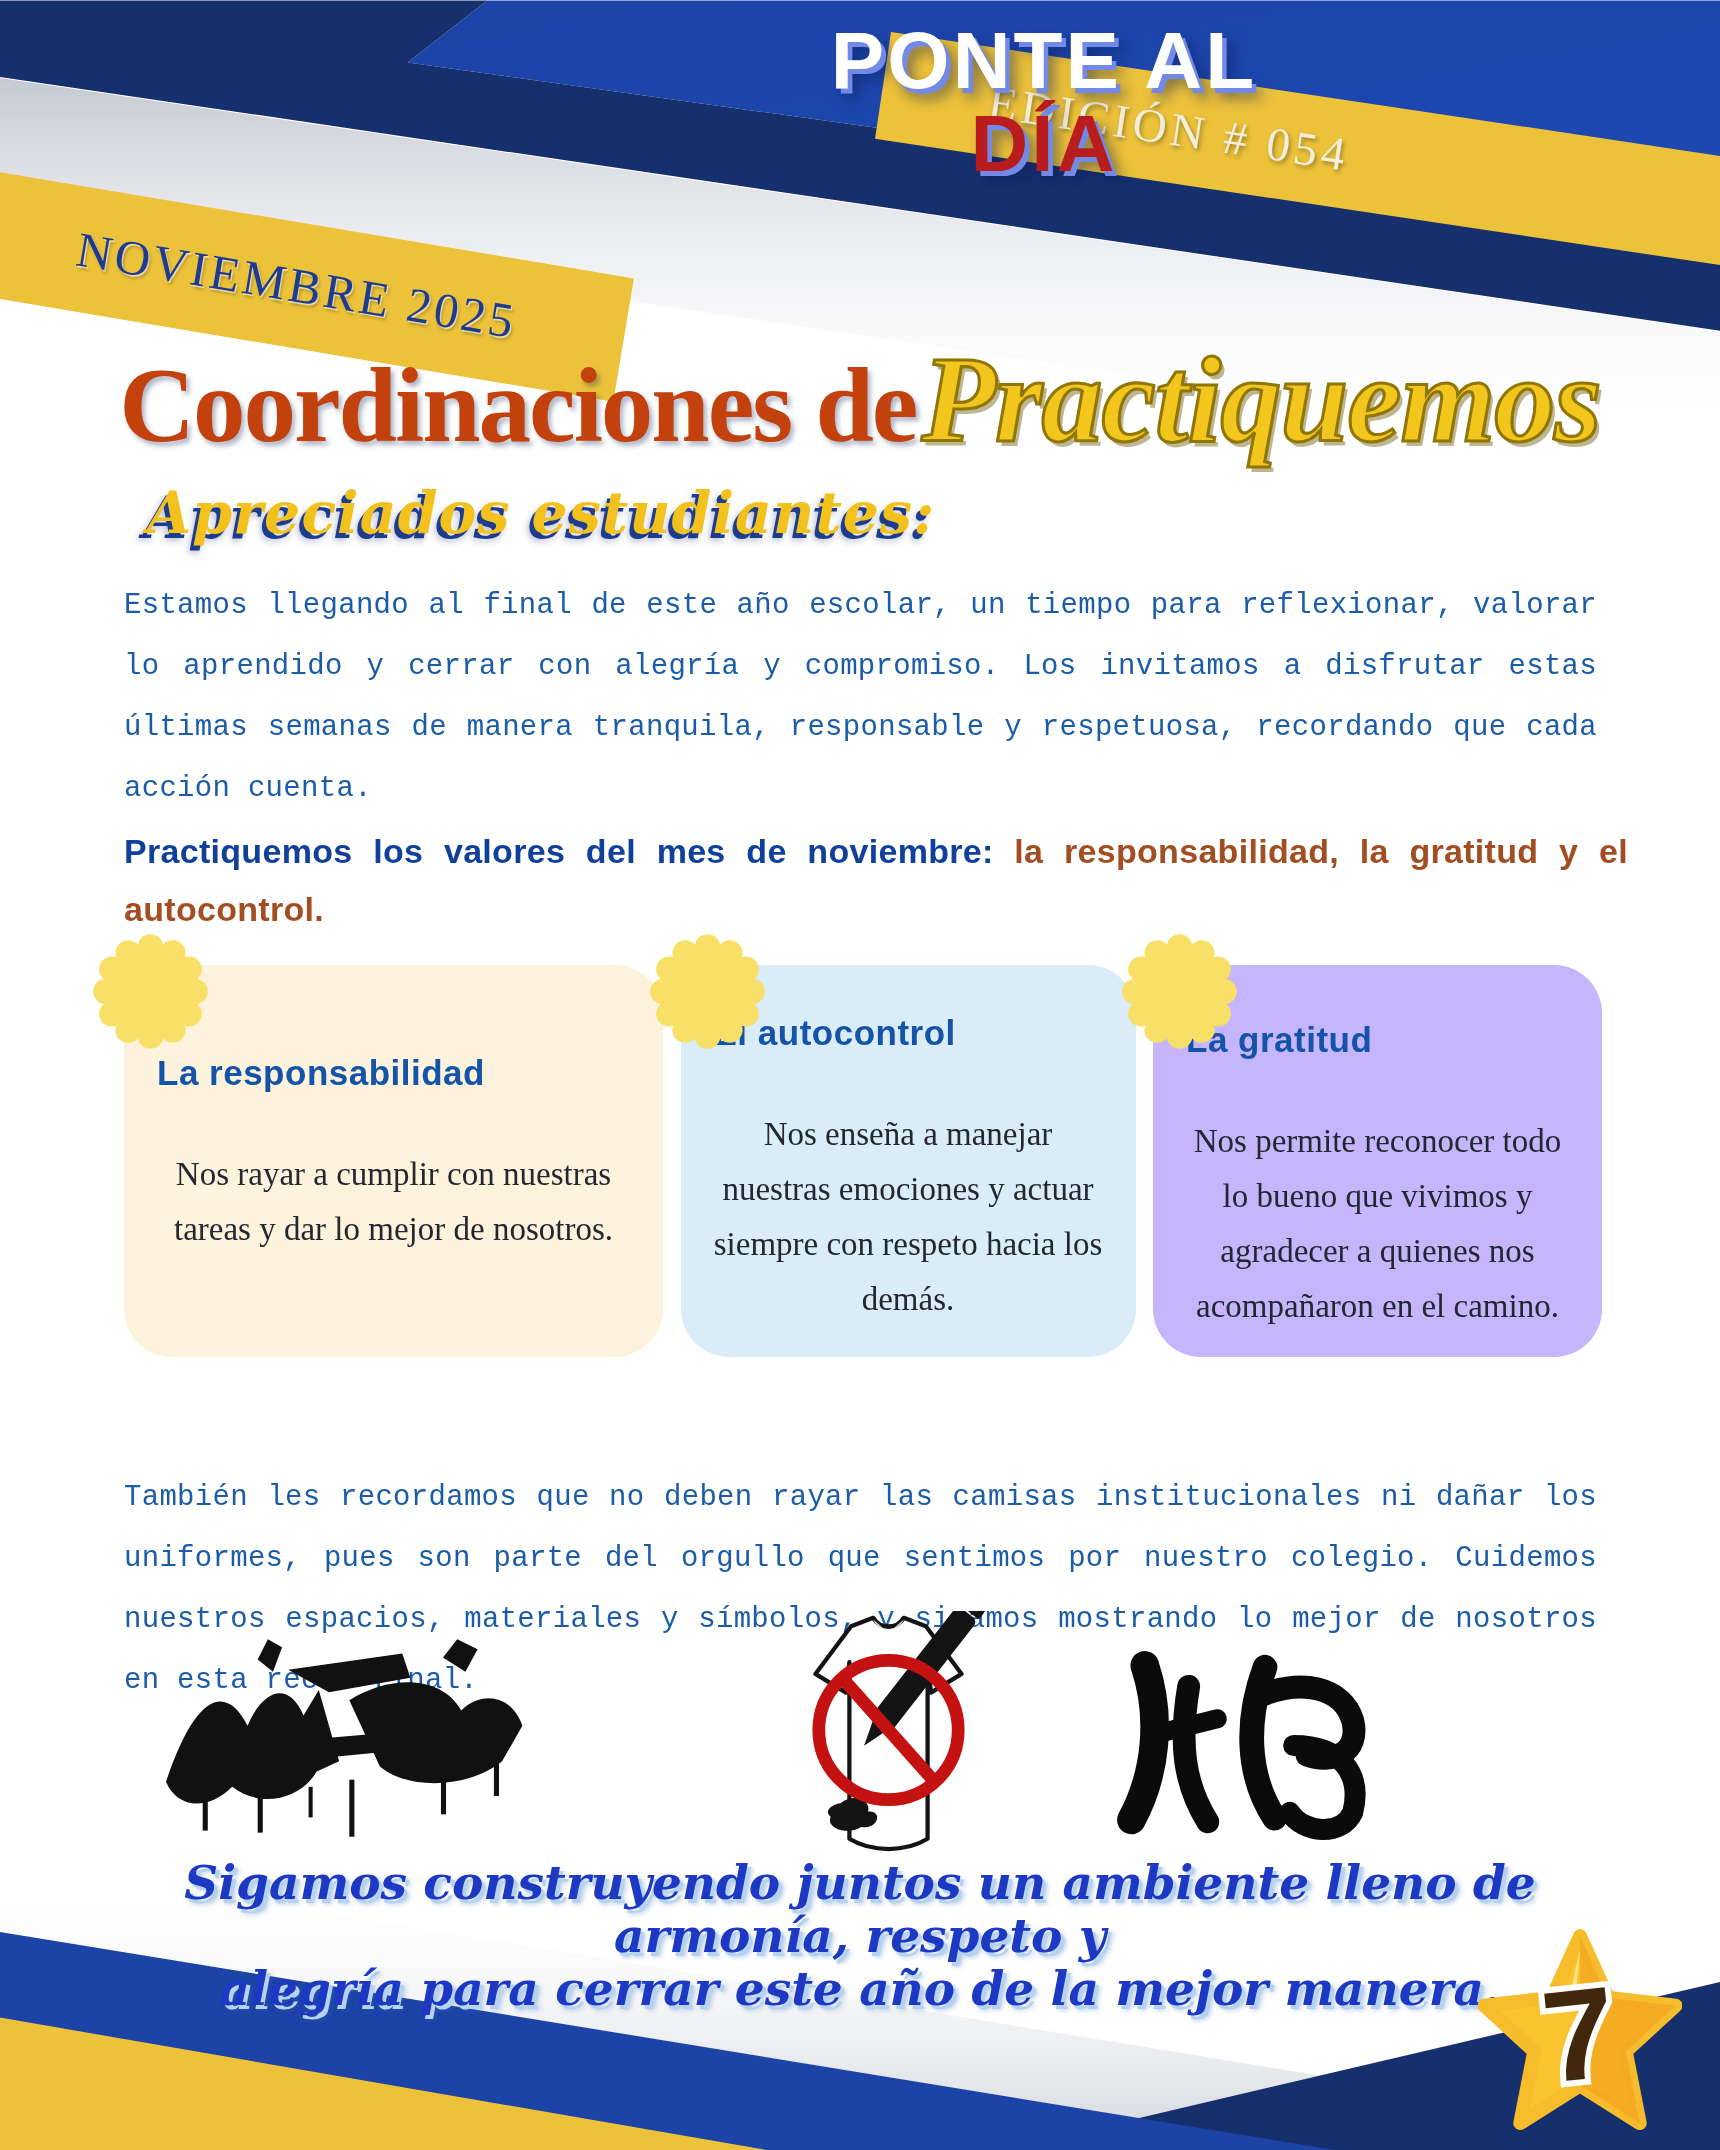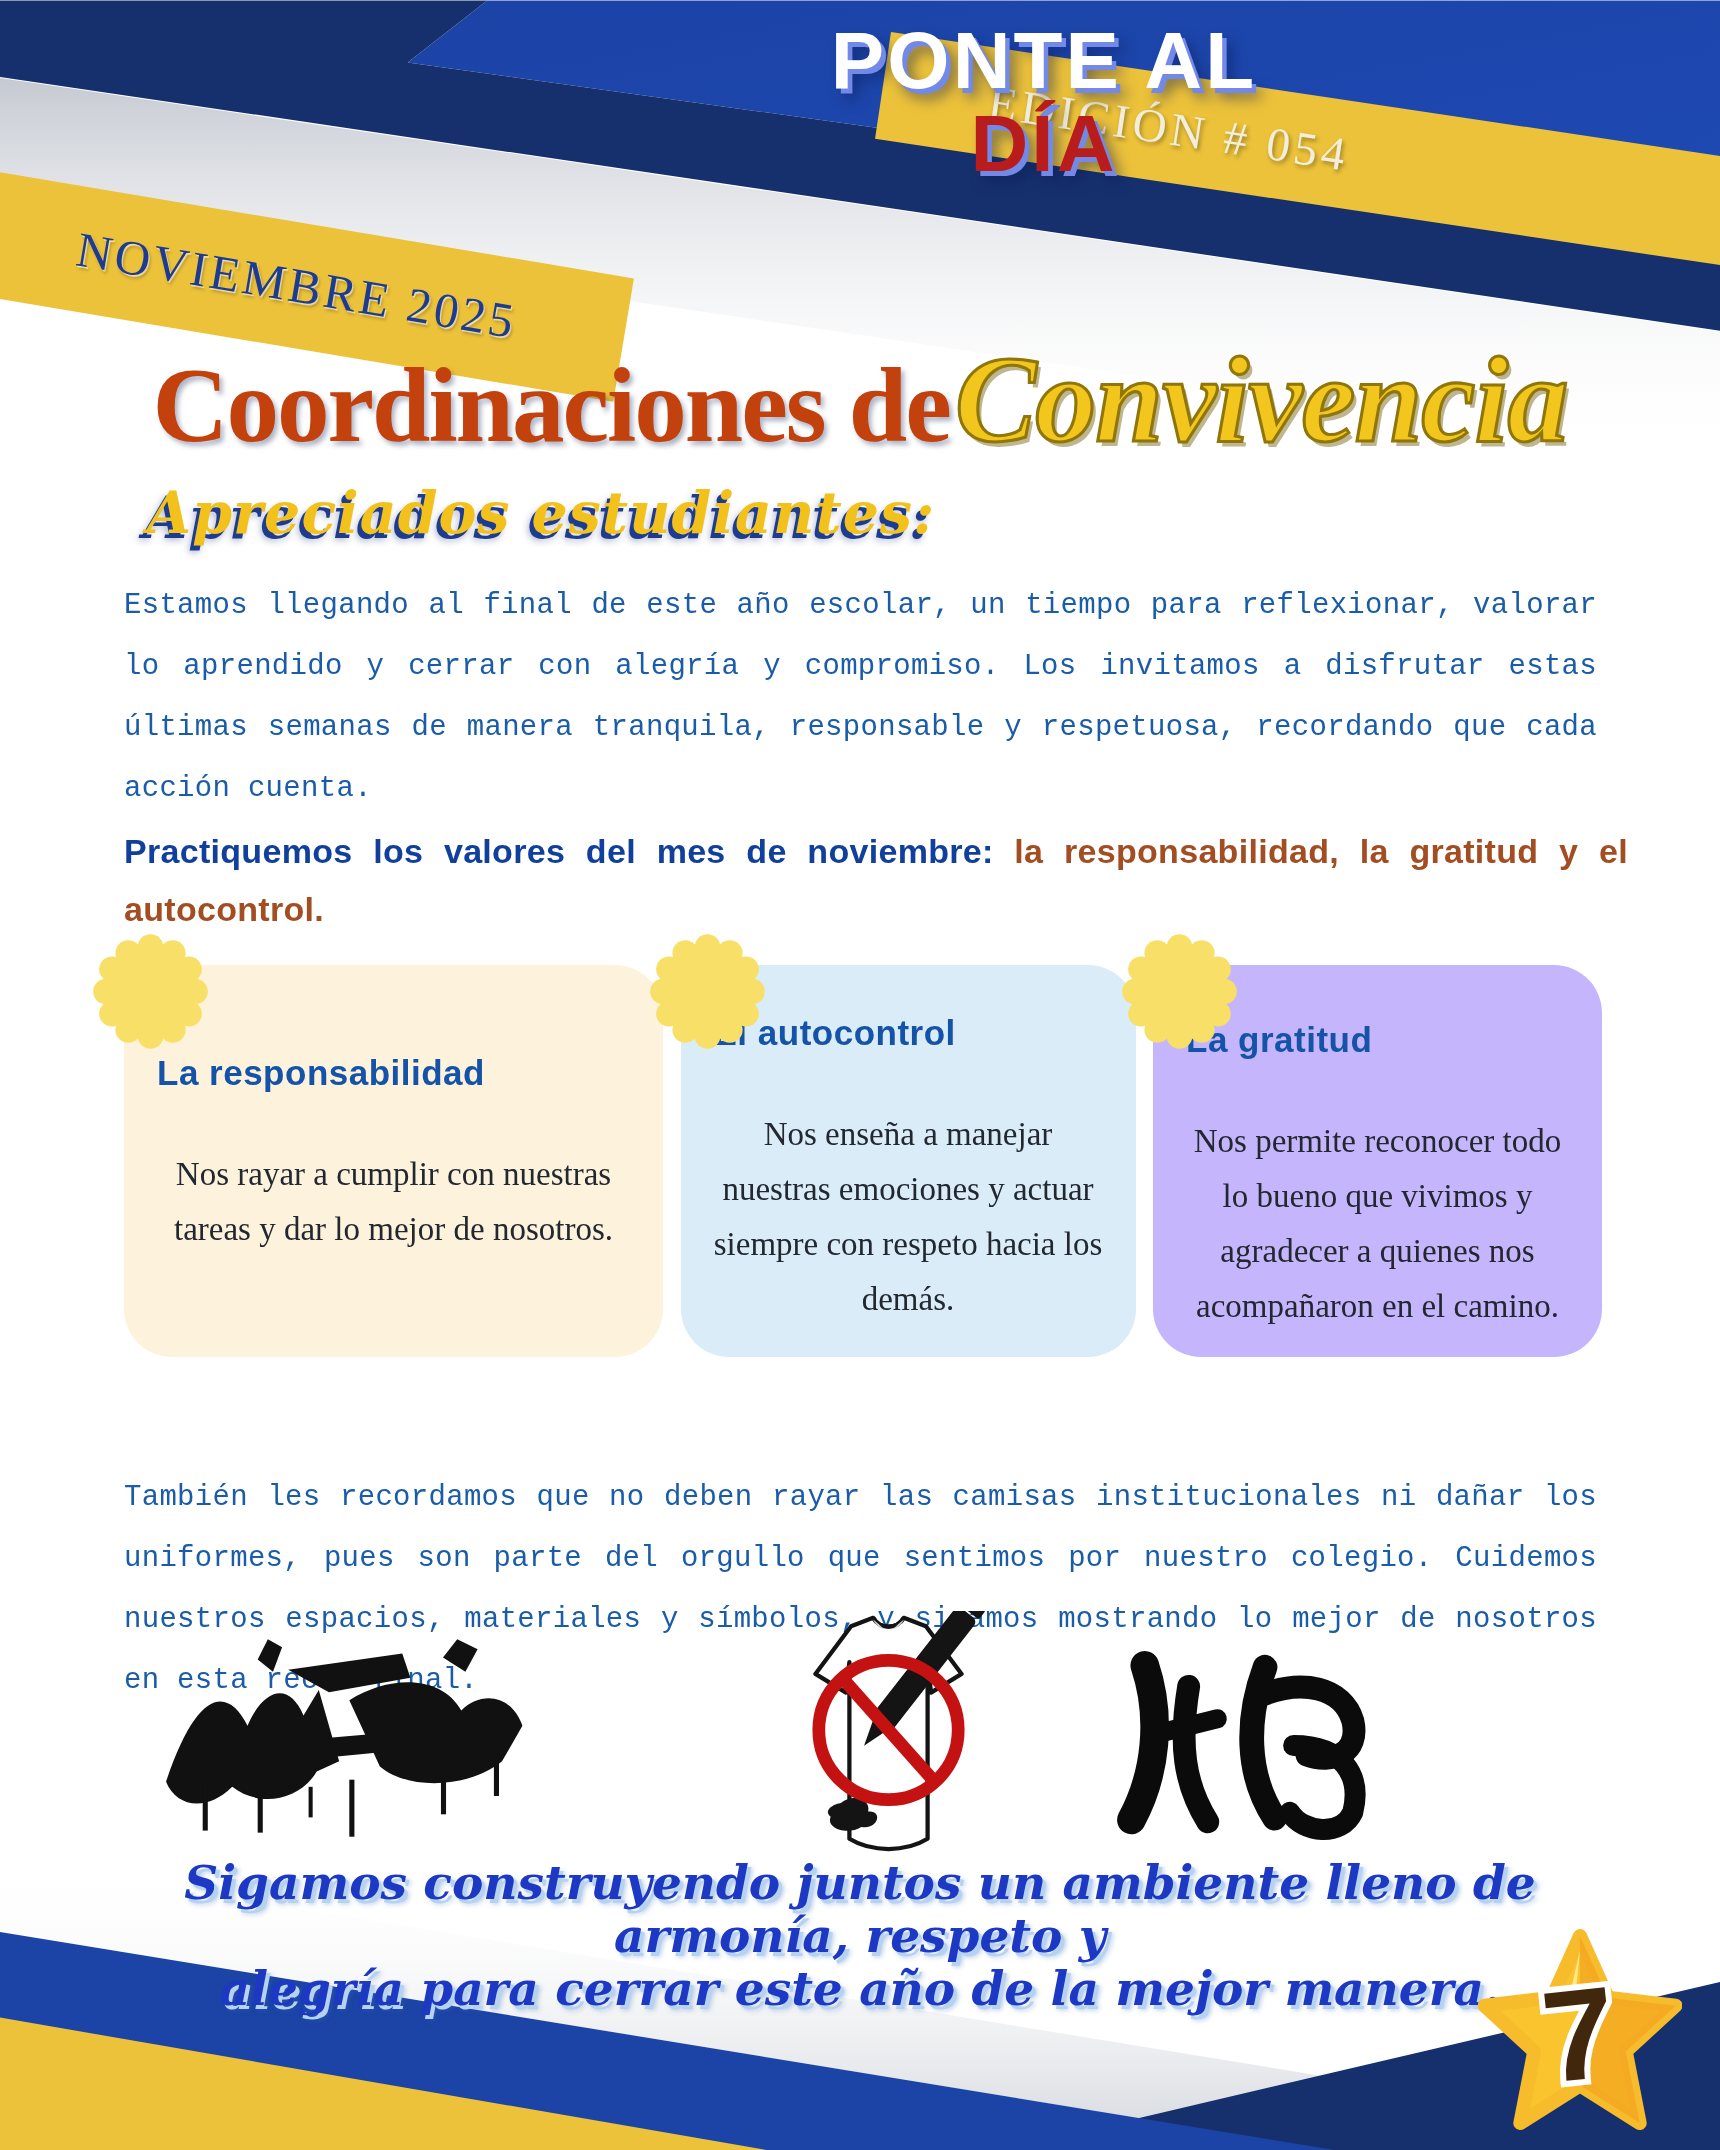--- a/index.html
+++ b/index.html
@@ -141,21 +141,21 @@
 <div class="band" id="band-edition">
   <span class="band-text">EDICIÓN # 054</span>
 </div>
 
 <div id="logo">
   <div class="logo-line1">PONTE AL</div>
   <div class="logo-line2">DÍA</div>
 </div>
 
 <div id="main-title">
-  <span id="title-part1">Coordinaciones de</span><span id="title-part2">Convivencia</span>
+  <span id="title-part1">Coordinaciones de</span><span id="title-part2">Practiquemos</span>
 </div>
 
 <div id="greeting">Apreciados estudiantes:</div>
 
 <div class="para" id="para-intro">Estamos llegando al final de este año escolar, un tiempo para reflexionar, valorar lo aprendido y cerrar con alegría y compromiso. Los invitamos a disfrutar estas últimas semanas de manera tranquila, responsable y respetuosa, recordando que cada acción cuenta.</div>
 
 <div id="values-heading">
   <span id="values-lead">Practiquemos los valores del mes de noviembre:</span>
   <span id="values-highlight">la responsabilidad, la gratitud y el autocontrol.</span>
 </div>

